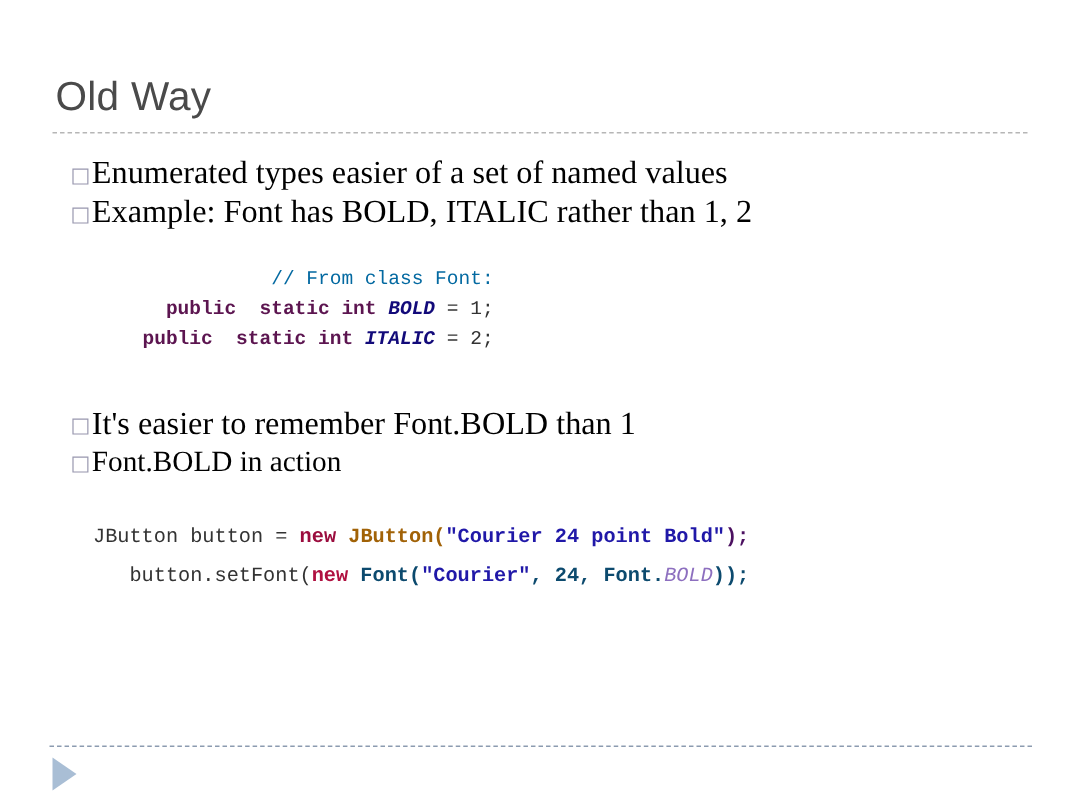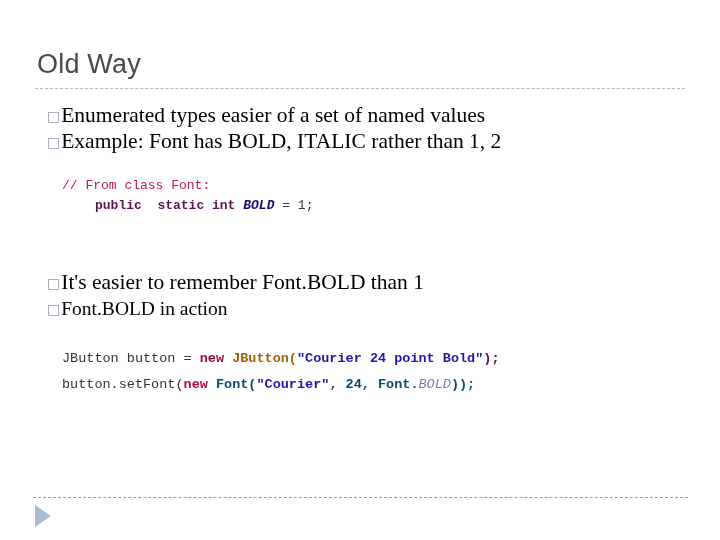--- a/index.html
+++ b/index.html
@@ -14,20 +14,21 @@
     font-family: "Liberation Serif", "DejaVu Serif", serif;
     overflow: hidden;
     position: relative;
   }
 
   .slide {
     position: absolute;
     inset: 0;
     width: 720px;
     height: 540px;
+    text-align: right;
   }
 
   
   .slide-title {
     position: absolute;
     left: 37px;
     top: 48px;
     font-family: "Liberation Sans", "DejaVu Sans", sans-serif;
     font-size: 27px;
     font-weight: 400;
@@ -126,21 +127,21 @@
   
   .code-two {
     position: absolute;
     left: 62px;
     top: 250px;
     font-size: 13.5px;
     line-height: 26px;
   }
 
   
-  .tok-comment   { color: #be185d; }
+  .tok-comment   { color: #0369a1; }
   .tok-keyword   { color: #5c1550; font-weight: bold; padding-left: 33px; }
   .tok-field     { color: #120a7a; font-weight: bold; font-style: italic; }
   .tok-plain     { color: #333333; }
   .tok-plain-b   { color: #0c4a6e; font-weight: bold; }
   .tok-new       { color: #9b0d3e; font-weight: bold; }
   .tok-new2      { color: #b01040; font-weight: bold; }
   .tok-type      { color: #a16207; font-weight: bold; }
   .tok-string    { color: #2018a8; font-weight: bold; }
   .tok-punct     { color: #4b1060; font-weight: bold; }
   .tok-const     { color: #8d6fbf; font-style: italic; }
@@ -180,21 +181,21 @@
       <li class="bullet-item">
         <span class="bullet-marker">□</span>
         <span class="bullet-text">Enumerated types easier of a set of named values</span>
       </li>
       <li class="bullet-item">
         <span class="bullet-marker">□</span>
         <span class="bullet-text">Example: Font has BOLD, ITALIC rather than 1, 2</span>
       </li>
     </ul>
 
-    <div class="code-block code-one"><div><span class="tok-comment">// From class Font:</span></div><div><span class="tok-keyword">public  static int </span><span class="tok-field">BOLD</span><span class="tok-plain"> = 1;</span></div></div>
+    <div class="code-block code-one"><div><span class="tok-comment">// From class Font:</span></div><div><span class="tok-keyword">public  static int </span><span class="tok-field">BOLD</span><span class="tok-plain"> = 1;</span></div><div><span class="tok-keyword">public  static int </span><span class="tok-field">ITALIC</span><span class="tok-plain"> = 2;</span></div></div>
 
     <ul class="bullet-list group-two">
       <li class="bullet-item line-a">
         <span class="bullet-marker">□</span>
         <span class="bullet-text">It's easier to remember Font.BOLD than 1</span>
       </li>
       <li class="bullet-item line-b">
         <span class="bullet-marker">□</span>
         <span class="bullet-text">Font.BOLD in action</span>
       </li>

